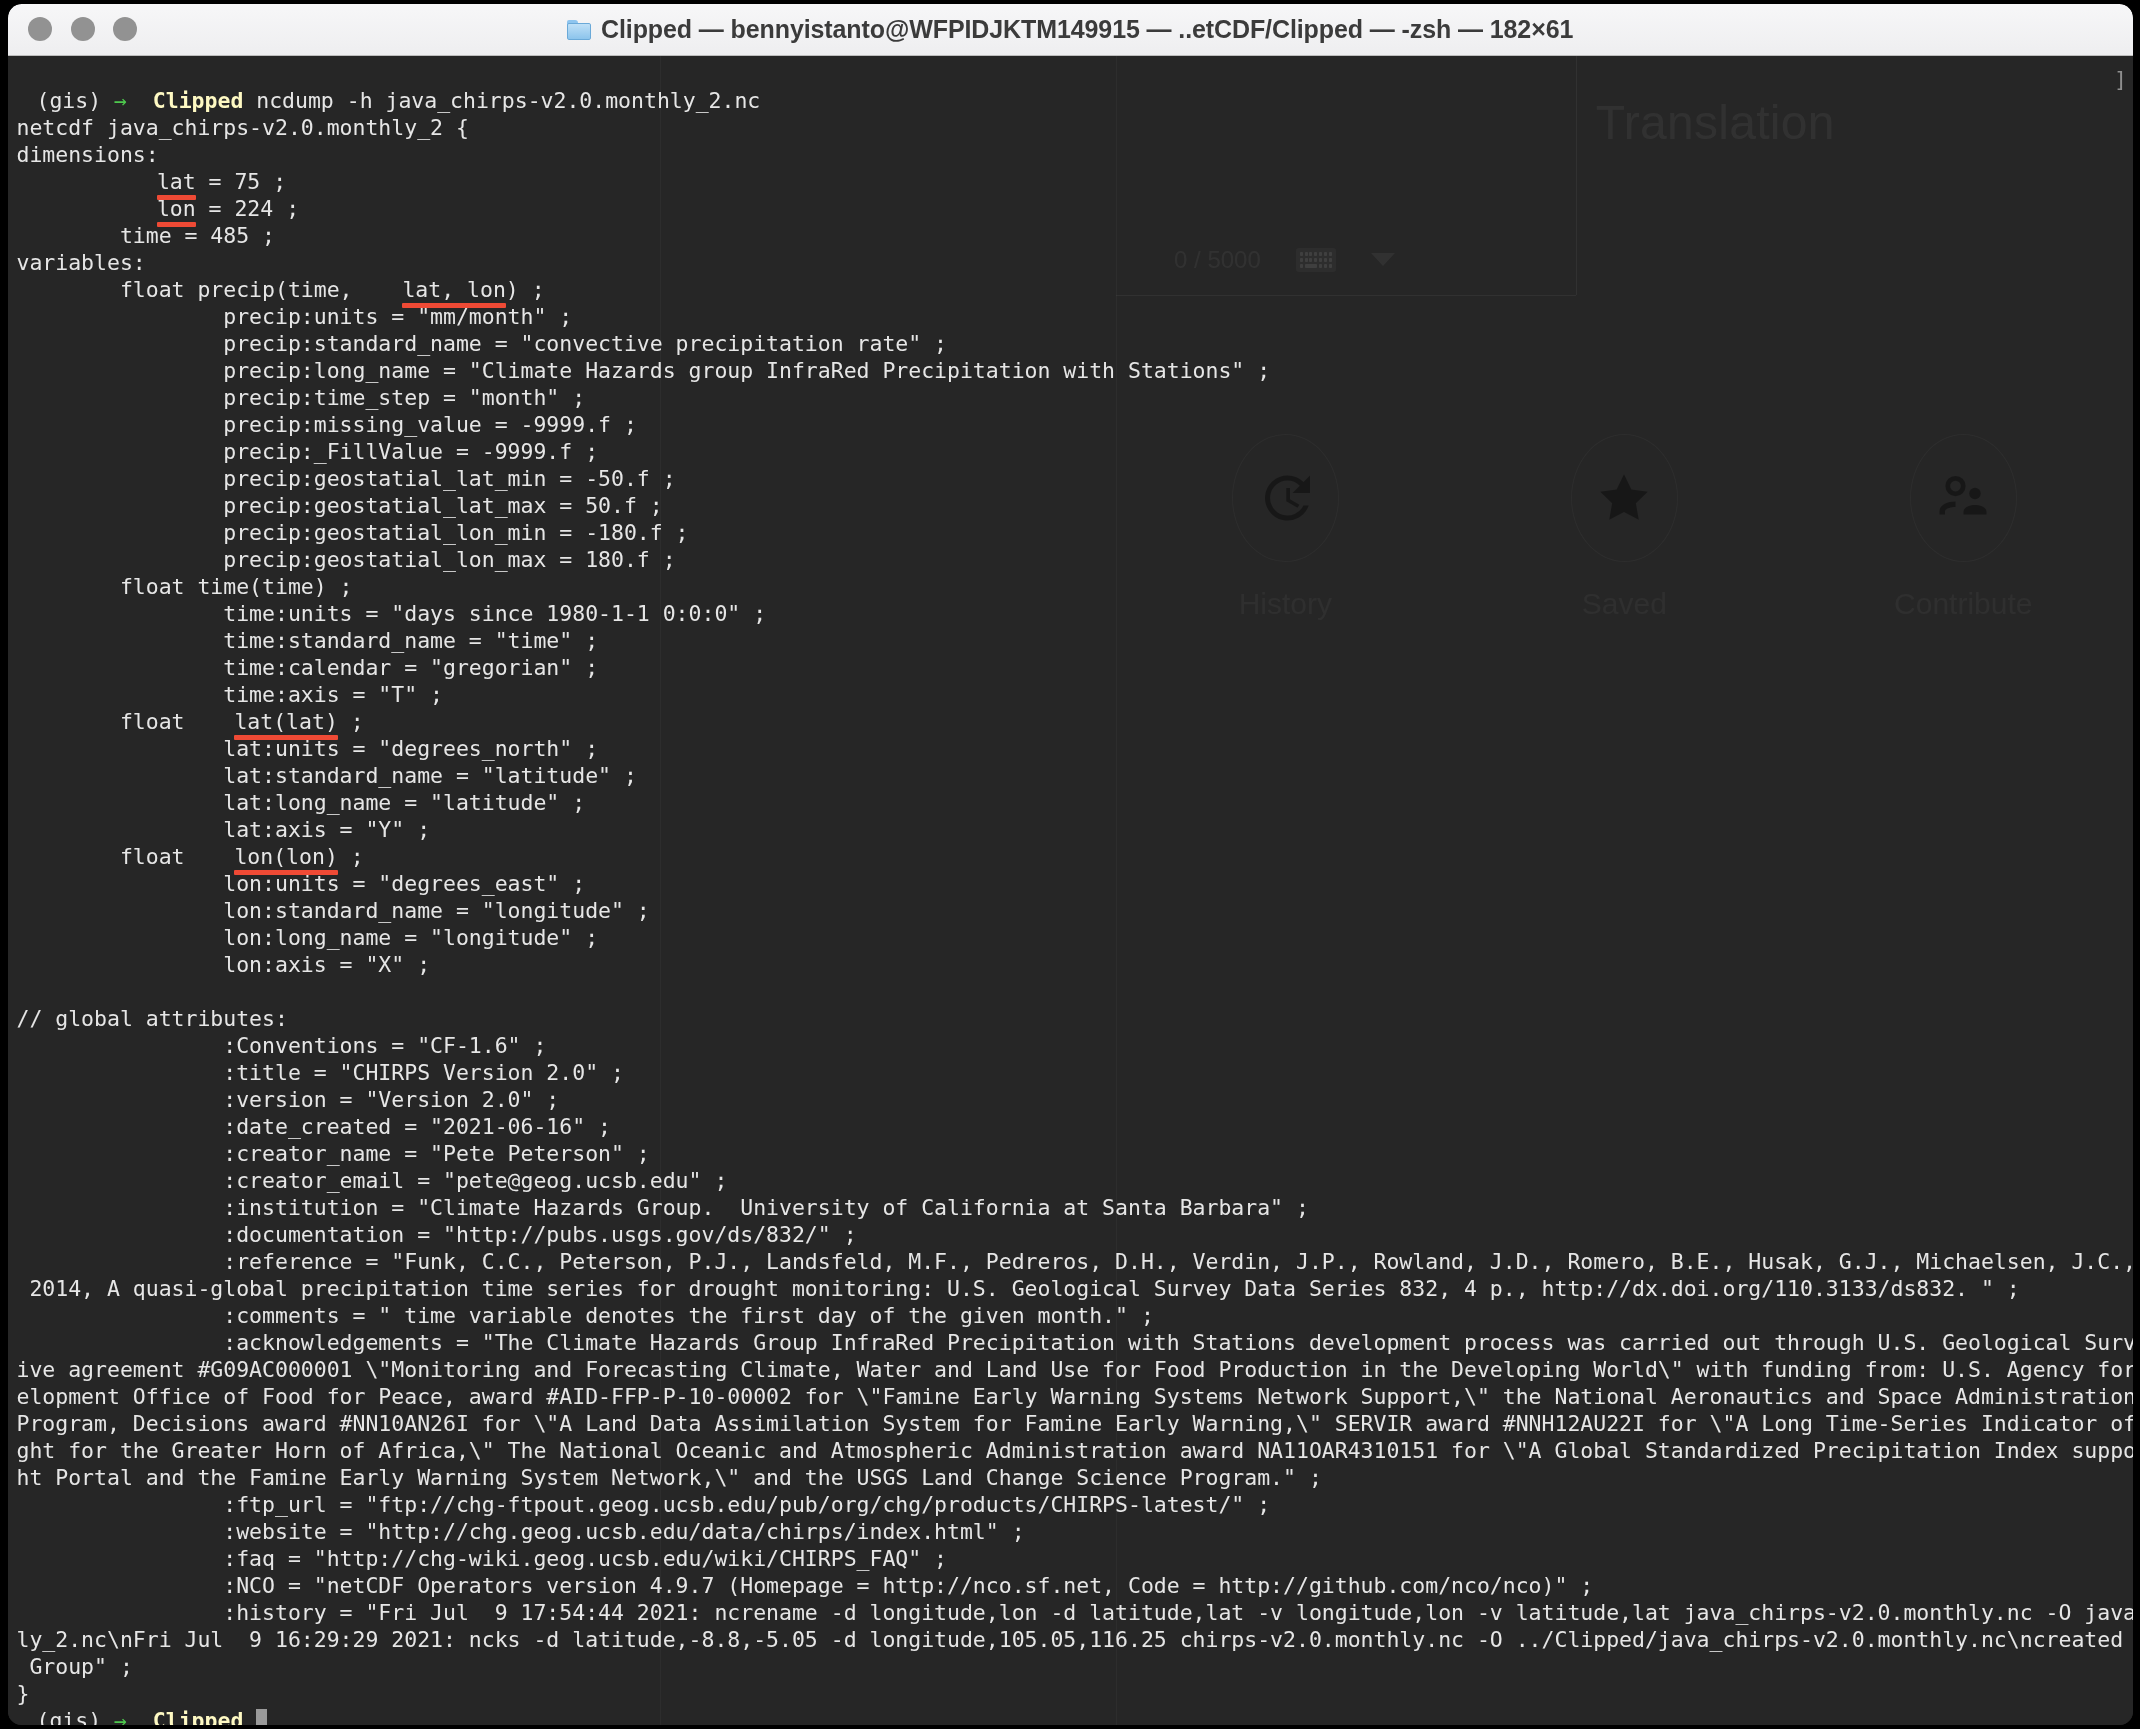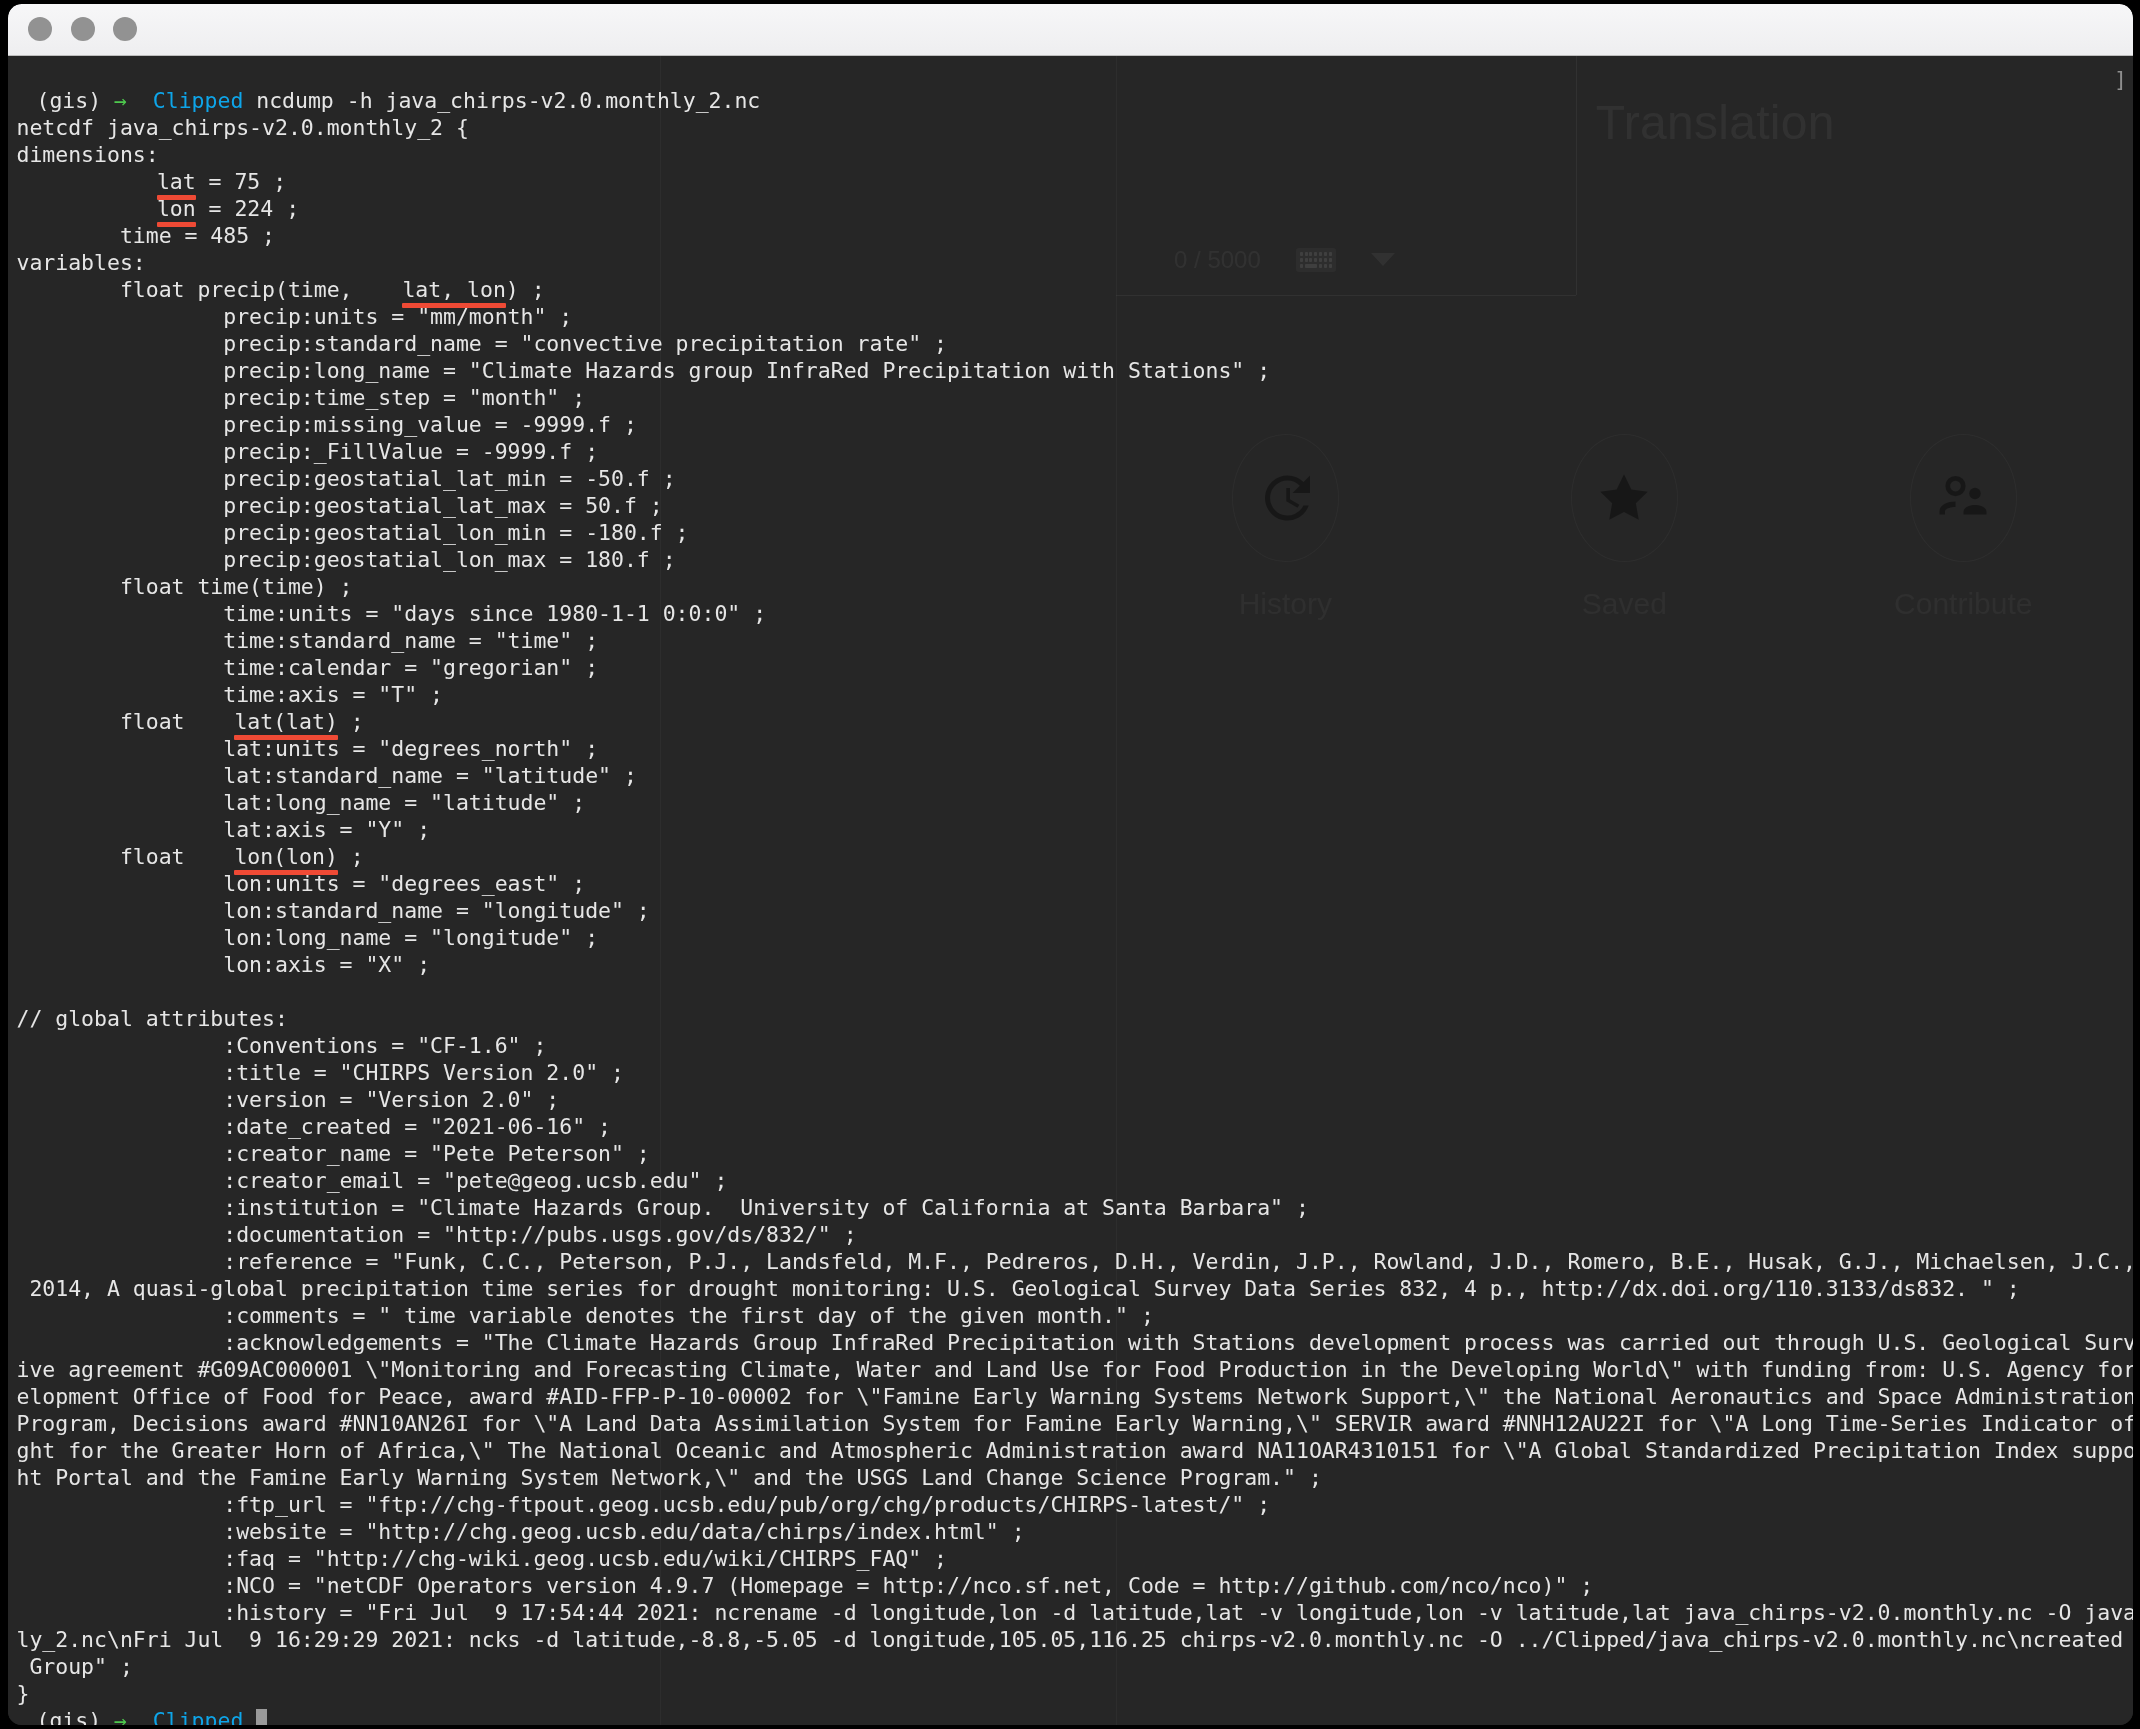--- a/index.html
+++ b/index.html
@@ -104,21 +104,21 @@
     right: 0;
     font-family: "DejaVu Sans Mono", "Liberation Mono", monospace;
     font-size: 21.5px;
     line-height: 27px;
     color: #e6e6e6;
     white-space: pre;
     letter-spacing: -0.02px;
   }
   .ln { display: block; height: 27px; }
   .c-green  { color: #4ec94e; }
-  .c-cyan   { color: #0ea5e9; font-weight: normal; }
+  .c-cyan   { color: #fef9c3; font-weight: bold; }
   .c-white  { color: #e5e5e5; margin-left: 20px; }
   .u-red {
     position: relative;
     display: inline-block;
     margin-left: 37px;
   }
   .u-red::after {
     content: "";
     position: absolute;
     left: 0; right: 0;
@@ -255,20 +255,24 @@
 </head>
 <body>
 
 <div id="terminal-window">
 
   <div id="title-bar">
     <div class="traffic-lights">
       <span class="tl-dot"></span>
       <span class="tl-dot"></span>
       <span class="tl-dot"></span>
+    </div>
+    <div id="window-title">
+      <span class="folder-icon"></span>
+      <span>Clipped — bennyistanto@WFPIDJKTM149915 — ..etCDF/Clipped — -zsh — 182×61</span>
     </div>
   </div>
 
   <div id="terminal-body">
 
     <div class="divider-seam" style="left:652px"></div>
     <div class="divider-seam" style="left:1108px"></div>
 
     <div id="right-bracket">]</div>
 

